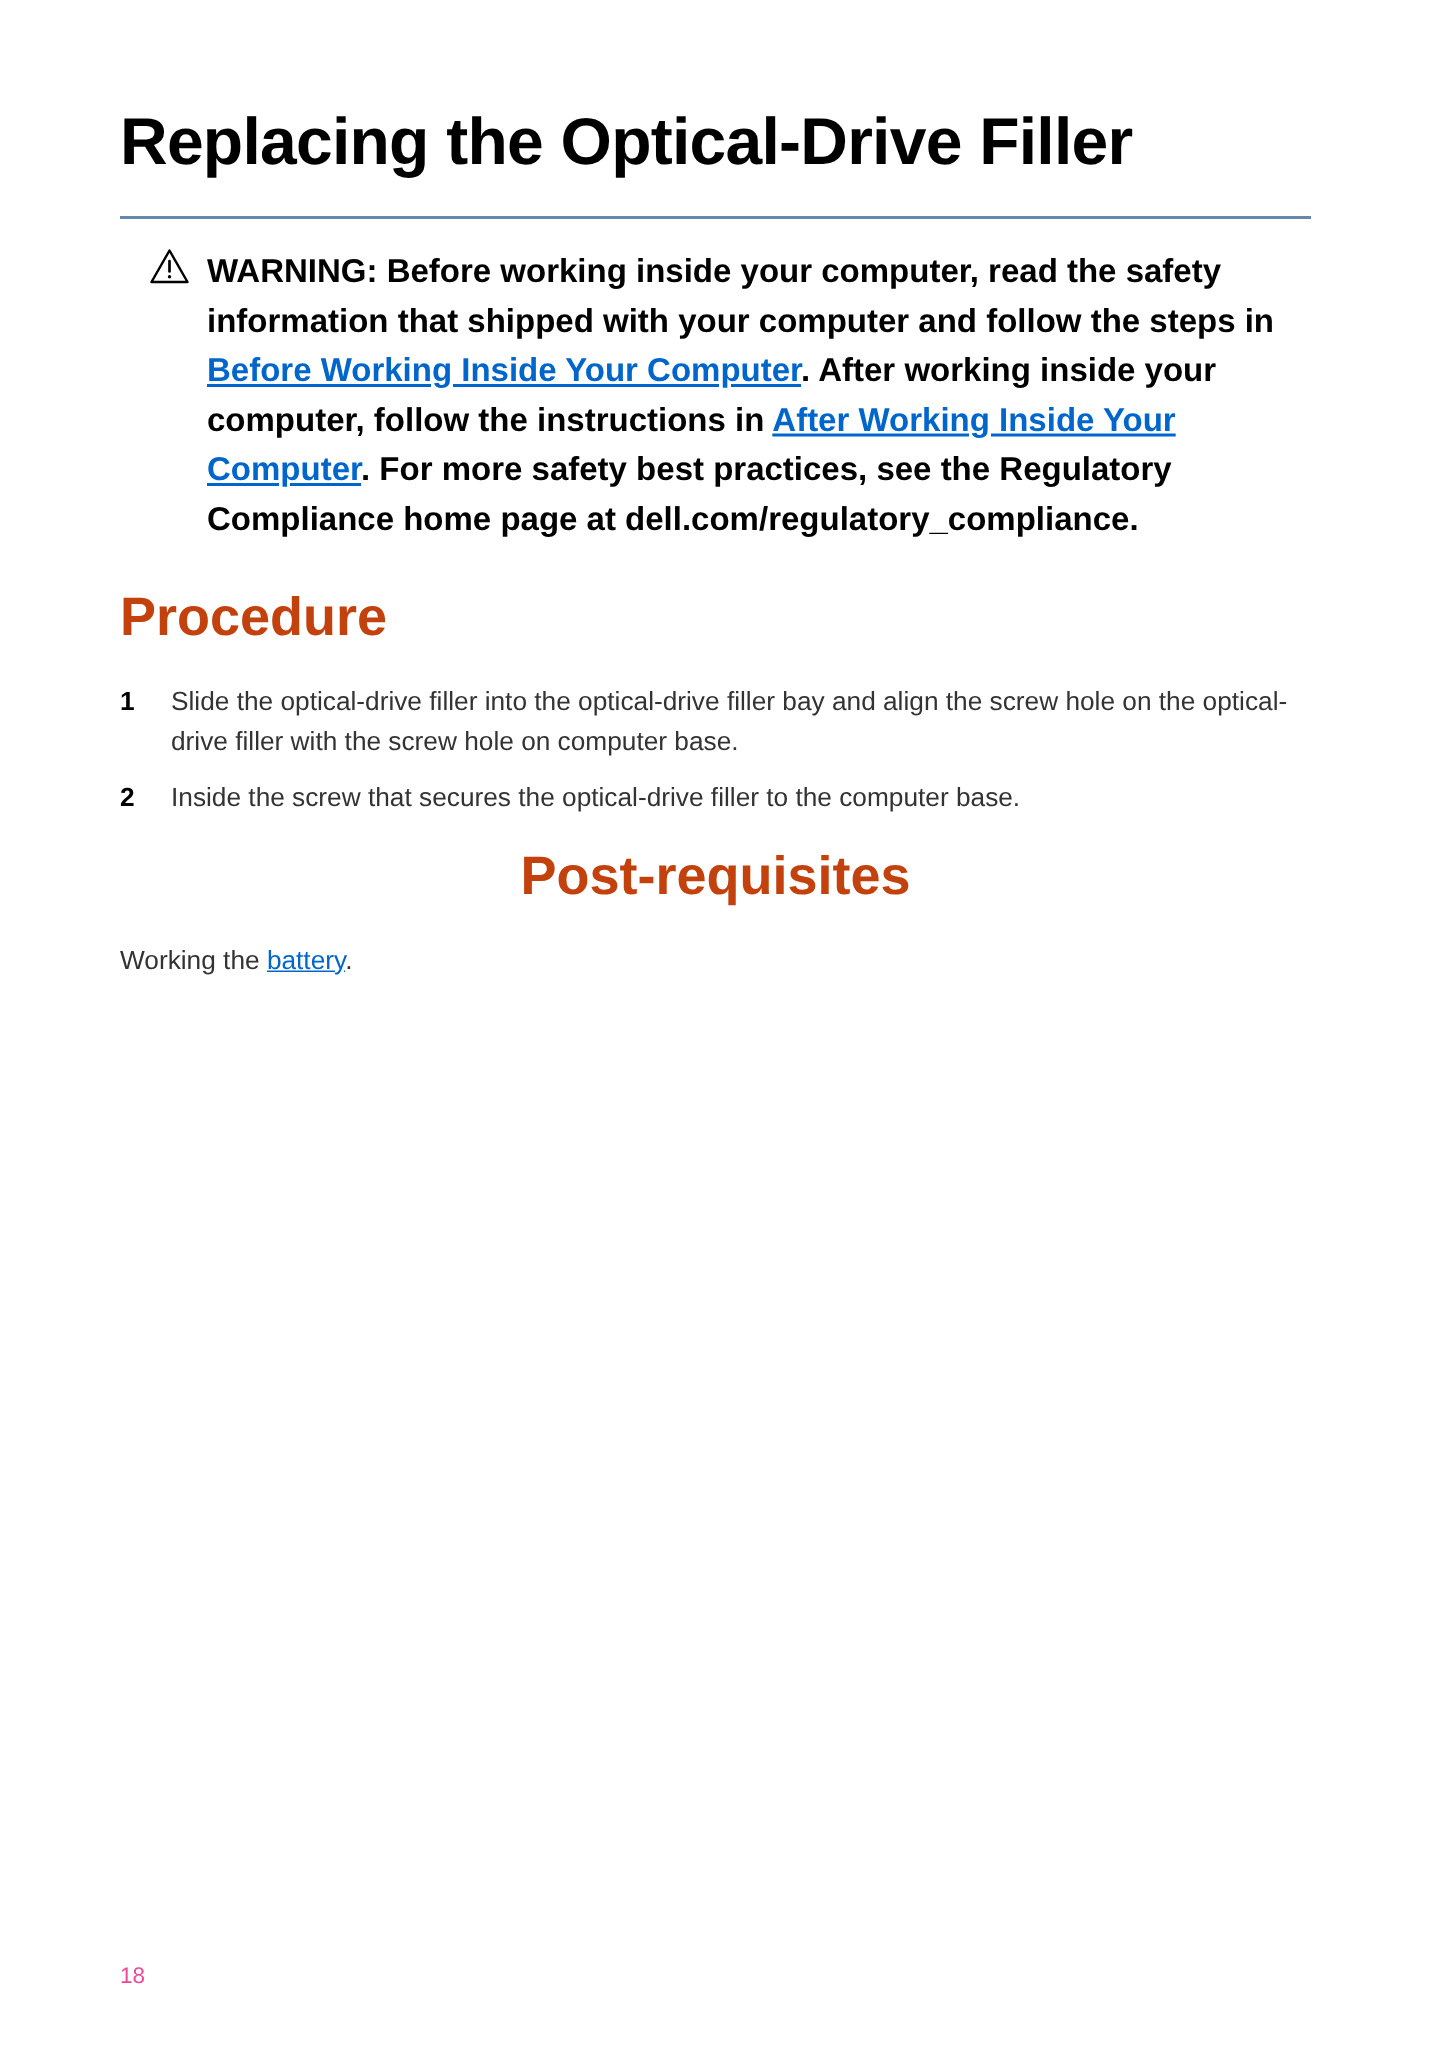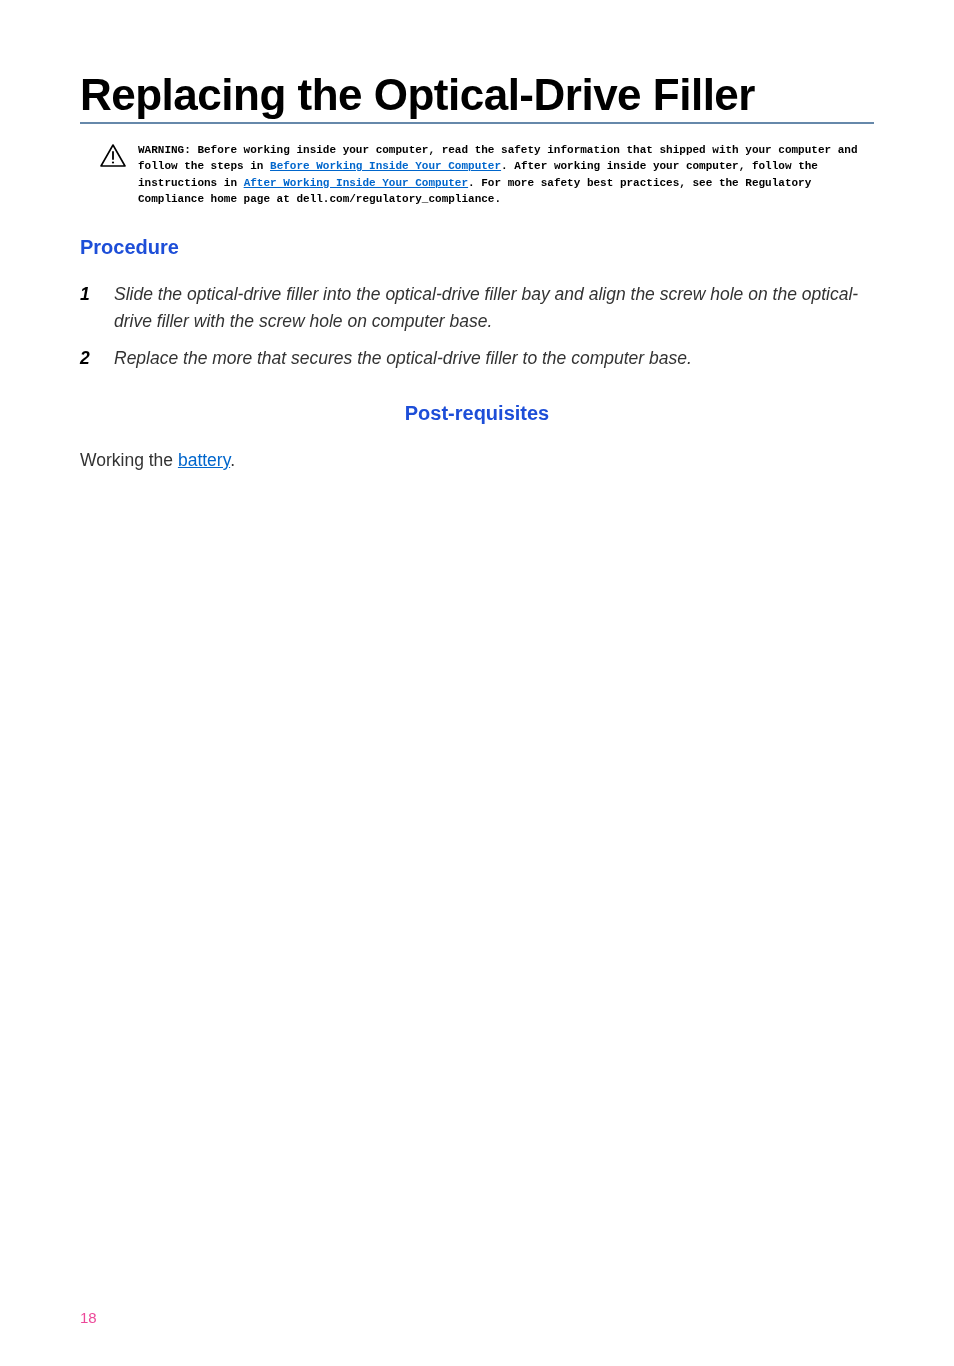--- a/index.html
+++ b/index.html
@@ -15,21 +15,21 @@
       height: 1366px;
       position: relative;
       padding: 70px 80px 40px 80px;
     }
     
     .main-title {
       font-size: 44px;
       font-weight: bold;
       color: #000000;
       line-height: 1.15;
-      margin-bottom: 1px;
+      margin-bottom: 23px;
       letter-spacing: -0.5px;
     }
     
     .title-underline {
       border-bottom: 2px solid #6688aa;
       margin-bottom: 18px;
     }
     
     .warning-block {
       display: flex;
@@ -40,45 +40,43 @@
     
     .warning-icon {
       flex-shrink: 0;
       width: 26px;
       height: 24px;
       margin-right: 12px;
       margin-top: 2px;
     }
     
     .warning-text {
-      font-size: 11px;
+      font-size: 22px;
       font-weight: bold;
       line-height: 1.5;
       color: #000000;
-      font-family: Liberation Mono, monospace;
     }
     
     .link {
       color: #0066cc;
       text-decoration: underline;
     }
     
     .section-heading {
-      font-size: 20px;
+      font-size: 36px;
       font-weight: bold;
-      color: #1d4ed8;
+      color: #c2410c;
       margin-bottom: 22px;
     }
     
     .procedure-list {
       list-style: none;
       counter-reset: step;
-      margin-bottom: 30px;
+      margin-bottom: 18px;
       padding-left: 0;
-      font-style: italic;
     }
     
     .procedure-list li {
       counter-increment: step;
       display: flex;
       margin-bottom: 10px;
       font-size: 17.5px;
       line-height: 1.55;
       color: #333333;
     }
@@ -131,21 +129,21 @@
   </div>
 </div>
 
 <h2 class="section-heading">Procedure</h2>
 
 <ol class="procedure-list">
   <li>
       <span>Slide the optical-drive filler into the optical-drive filler bay and align the screw hole on the optical-drive filler with the screw hole on computer base.</span>
     </li>
   <li>
-      <span>Replace the more that secures the optical-drive filler to the computer base.</span>
+      <span>Inside the screw that secures the optical-drive filler to the computer base.</span>
     </li>
 </ol>
 
 <h2 class="section-heading second-section">Post-requisites</h2>
 
 <p class="post-req-text">
   <span>Working the </span><span class="link">battery</span><span>.</span>
 </p>
 
 <div class="page-number">18</div>

